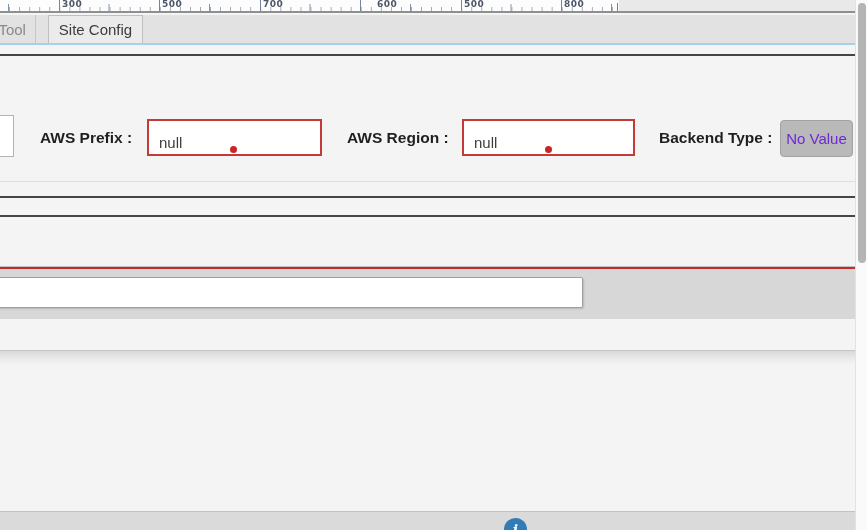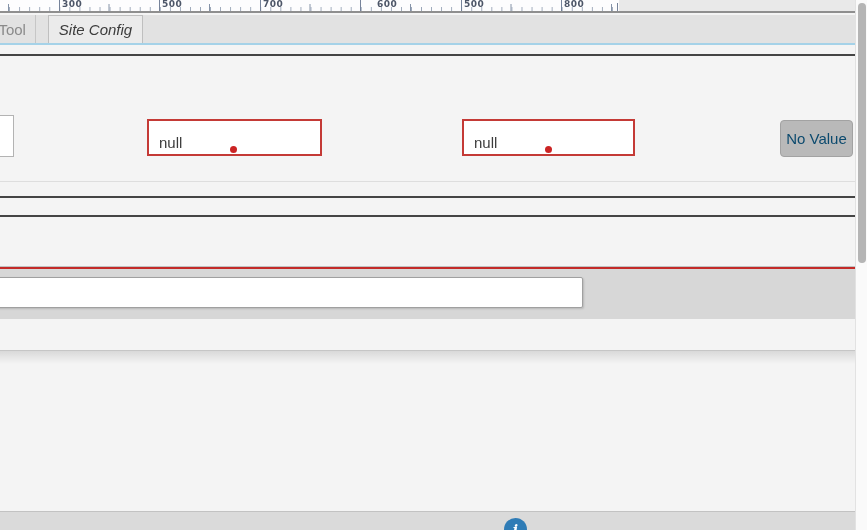--- a/index.html
+++ b/index.html
@@ -18,35 +18,35 @@
     background-size:10.05px 4px,100.5px 7px;
     background-position:0 100%,9px 100%;
     background-repeat:repeat-x;
   }
   .major-tick{position:absolute;top:0;width:1px;height:11px;background:#76839a;}
   .ruler-num{position:absolute;top:-1px;font-size:9px;color:#4d5668;font-family:"DejaVu Sans",sans-serif;letter-spacing:0.5px;font-weight:bold;}
   
   .tabbar{position:absolute;left:0;top:15px;width:867px;height:28px;background:#e2e2e2;}
   .tab{position:absolute;top:0;height:28px;display:flex;align-items:center;justify-content:center;font-size:15px;color:#3e3e3e;}
   .tab.inactive{left:-22px;width:58px;background:#e2e2e2;border-right:1px solid #c6c6c6;color:#8a8a8a;}
-  .tab.active{left:48px;width:95px;background:#ebebeb;border:1px solid #bfbfbf;border-bottom:none;color:#3c3c3c;font-style:italic;}
+  .tab.active{left:48px;width:95px;background:#ebebeb;border:1px solid #bfbfbf;border-bottom:none;color:#3c3c3c;}
   .blue-underline{position:absolute;left:0;top:43px;width:867px;height:2px;background:#a5d2e8;}
   
   .hline{position:absolute;left:0;width:855px;}
   .dark{height:2px;background:#454545;}
   .faint{height:1px;background:#dedede;}
   
   .partial-input{position:absolute;left:-10px;top:115px;width:24px;height:42px;background:#ffffff;border:1px solid #b3b3b3;}
   .fld-label{position:absolute;top:119px;height:37px;line-height:37px;font-size:15.5px;font-weight:bold;color:#1f1f1f;}
   .err-input{position:absolute;top:119px;height:37px;border:2px solid #c43a36;background:#fff;
     font-family:"Liberation Sans",sans-serif;font-size:15px;color:#3c3c3c;padding:10px 0 0 10px;outline:none;}
   .err-dot{position:absolute;width:7px;height:7px;border-radius:50%;background:#cb2424;}
   .gray-select{position:absolute;left:780px;top:120px;width:73px;height:37px;background:#b9b9b9;
     border:1px solid #a2a2a2;border-radius:4px;display:flex;align-items:center;justify-content:center;
-    font-size:15px;color:#0c4a6e;}
+    font-size:15px;color:#6d28d9;}
   
   .pre-red{position:absolute;left:0;top:266px;width:855px;height:1px;background:#c2c2c2;}
   .red-line{position:absolute;left:0;top:267px;width:855px;height:2px;background:#c32b28;}
   .gray-band{position:absolute;left:0;top:269px;width:855px;height:50px;background:#d7d7d7;}
   .wide-input{position:absolute;left:-8px;top:277px;width:591px;height:31px;background:#fff;
     border:1px solid #a0a0a0;border-radius:2px;box-shadow:1px 1px 2px rgba(0,0,0,0.15);
     font-family:"Liberation Sans",sans-serif;font-size:14px;padding:0 8px;outline:none;}
   
   .panel-divider{position:absolute;left:0;top:350px;width:867px;height:1px;background:#c6c6c6;}
   .panel-shadow{position:absolute;left:0;top:351px;width:867px;height:13px;
@@ -89,26 +89,29 @@
     <div class="tab active">
       <span>Site Config</span>
     </div>
   </div>
   <div class="blue-underline"></div>
 
   <div class="hline dark" style="top:54px"></div>
 
   <div class="partial-input"></div>
 
+  <span class="fld-label" style="left:40px">AWS Prefix :</span>
   <input class="err-input" style="left: 147px; width: 175px;" value="null">
   <div class="err-dot" style="left:230px;top:146px"></div>
 
+  <span class="fld-label" style="left:347px">AWS Region :</span>
   <input class="err-input" style="left: 462px; width: 173px;" value="null">
   <div class="err-dot" style="left:545px;top:146px"></div>
 
+  <span class="fld-label" style="left:659px">Backend Type :</span>
   <div class="gray-select">
     <span>No Value</span>
   </div>
 
   <div class="hline faint" style="top:181px"></div>
   <div class="hline dark" style="top:196px"></div>
   <div class="hline dark" style="top:215px"></div>
 
   <div class="pre-red"></div>
   <div class="red-line"></div>

